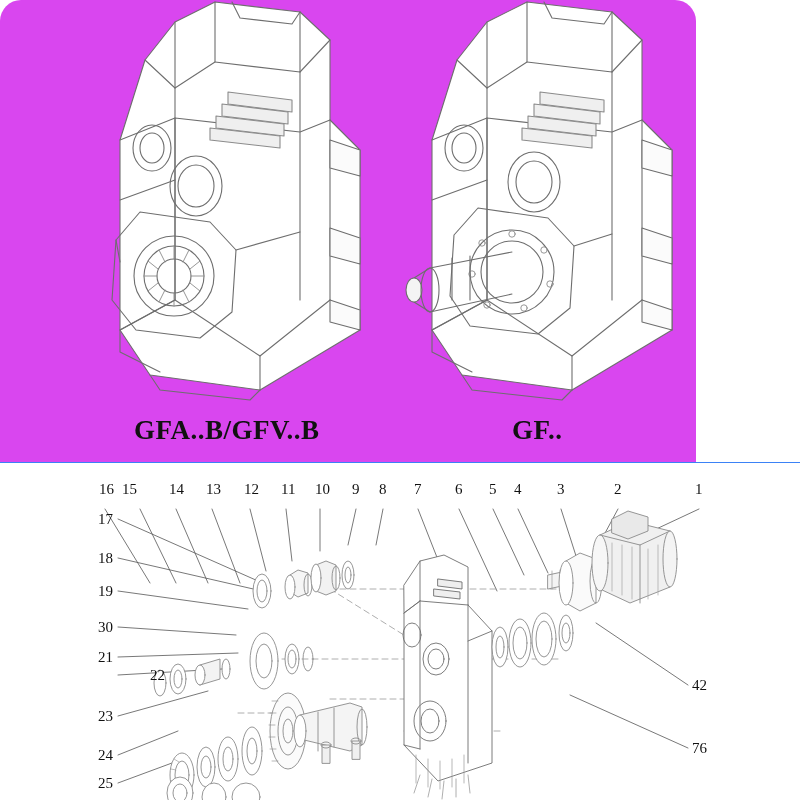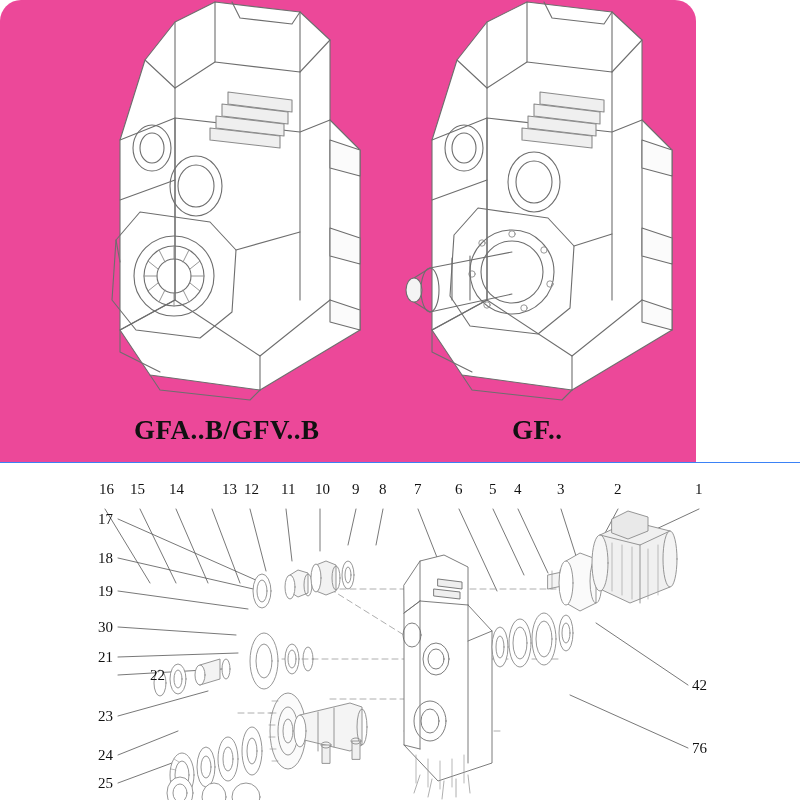--- a/index.html
+++ b/index.html
@@ -11,21 +11,21 @@
     width: 800px;
     height: 800px;
     overflow: hidden;
     font-family: "Liberation Serif", serif;
     color: #1a1a1a;
   }
   #page {
     position: relative;
     width: 696px;
     height: 800px;
-    background: #ec4899;
+    background: #d946ef;
     border-radius: 21px;
   }
 
   
   .drawing-area {
     position: absolute;
     left: 0;
     top: 0;
     width: 800px;
     height: 410px;
@@ -407,23 +407,23 @@
         <g>
           <ellipse cx="180" cy="330" rx="13" ry="16" fill="#ffffff"></ellipse>
           <ellipse cx="180" cy="330" rx="7" ry="9"></ellipse>
           <ellipse cx="214" cy="334" rx="12" ry="14" fill="#ffffff"></ellipse>
           <ellipse cx="246" cy="334" rx="14" ry="14" fill="#ffffff"></ellipse>
         </g>
       </g>
     </svg>
 
     <div class="callout" style="left:99px; top:18px;">16</div>
-    <div class="callout" style="left:130px; top:18px;text-align:center;">15</div>
+    <div class="callout" style="left:122px; top:18px;text-align:center;">15</div>
     <div class="callout" style="left:169px; top:18px;">14</div>
-    <div class="callout" style="left:222px; top:18px;">13</div>
+    <div class="callout" style="left:206px; top:18px;">13</div>
     <div class="callout" style="left:244px; top:18px;">12</div>
     <div class="callout" style="left:281px; top:18px;">11</div>
     <div class="callout" style="left:315px; top:18px;font-family:Liberation Serif, serif;">10</div>
     <div class="callout" style="left:352px; top:18px;">9</div>
     <div class="callout" style="left:379px; top:18px;">8</div>
     <div class="callout" style="left:414px; top:18px;">7</div>
     <div class="callout" style="left:455px; top:18px;">6</div>
     <div class="callout" style="left:489px; top:18px;">5</div>
     <div class="callout" style="left:514px; top:18px;">4</div>
     <div class="callout" style="left:557px; top:18px;">3</div>

